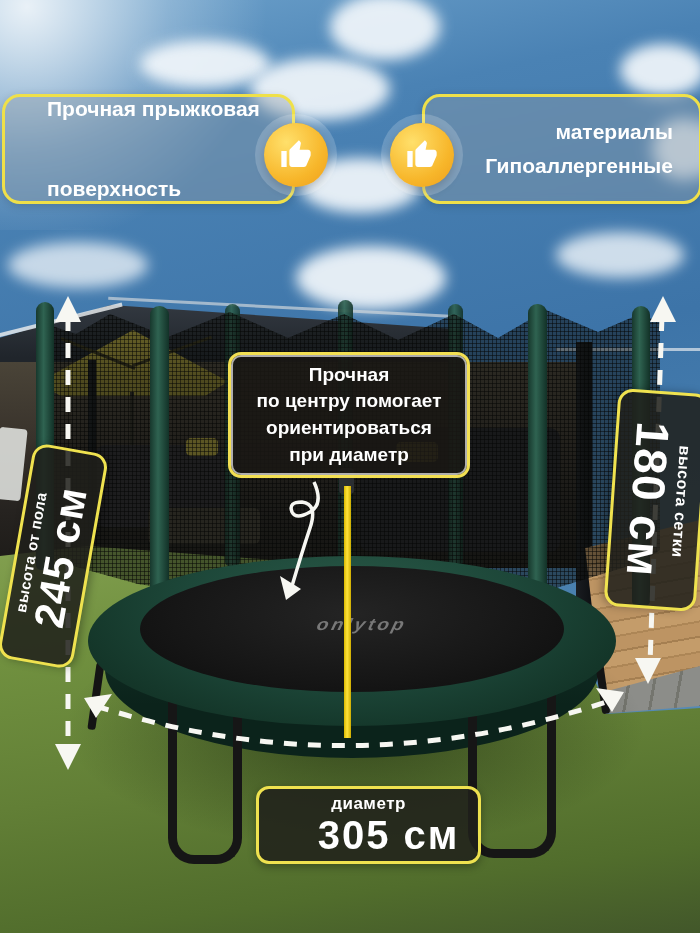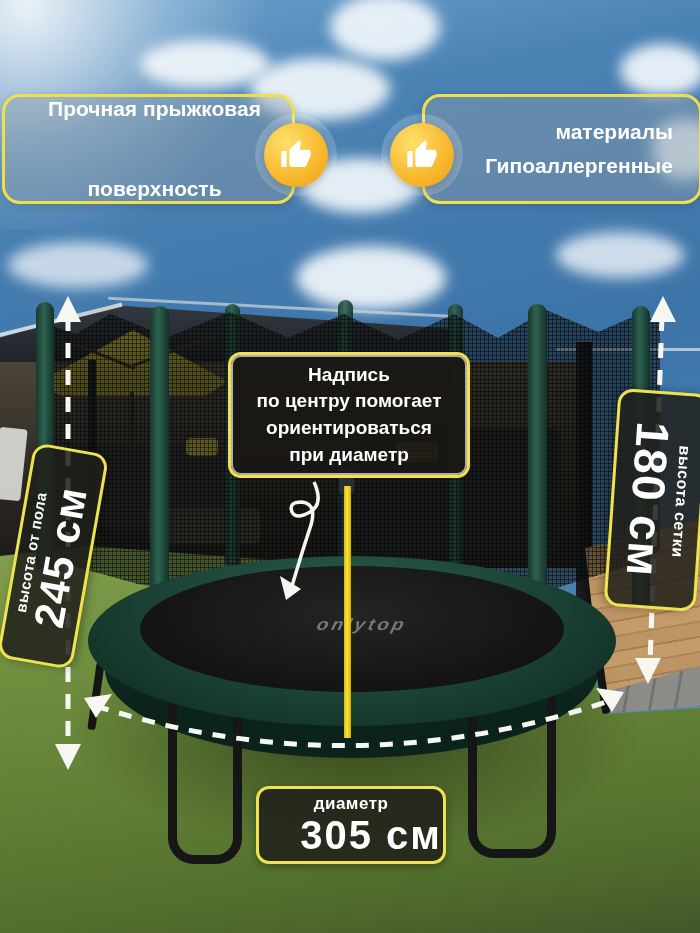--- a/index.html
+++ b/index.html
@@ -67,21 +67,21 @@
   .leg-stub{background:#141414;border-radius:3px;}
   
   svg.overlay{left:0;top:0;width:700px;height:933px;pointer-events:none;}
   
   .feature{height:110px;border:3px solid #efe049;border-radius:18px;
     background:rgba(148,158,166,.38);
     -webkit-backdrop-filter:blur(5px);backdrop-filter:blur(5px);
     color:#fff;font-weight:700;font-size:21px;line-height:1.6;
     display:flex;flex-direction:column;justify-content:center;
     box-shadow:0 2px 10px rgba(0,0,0,.15);}
-  .feature.left{left:2px;top:94px;width:293px;padding-left:12px;text-align:center;gap:46px;}
+  .feature.left{left:2px;top:94px;width:293px;padding-left:42px;text-align:left;gap:46px;}
   .feature.right{left:422px;top:94px;width:280px;padding-right:26px;text-align:right;}
   .badge{width:64px;height:64px;border-radius:50%;
     background:radial-gradient(circle at 35% 30%,#ffe06b,#f7b62a 62%,#ee9e1c 100%);
     box-shadow:0 0 0 9px rgba(255,255,255,.18),0 4px 10px rgba(0,0,0,.25);
     display:flex;align-items:center;justify-content:center;}
   .badge svg{width:32px;height:32px;fill:#fff;}
   .badge.on-right{left:264px;top:123px;}
   .badge.on-left{left:390px;top:123px;}
   .note{left:228px;top:352px;width:242px;height:126px;border:3px solid #f2df52;border-radius:13px;
     background:rgba(26,24,20,.85);box-shadow:inset 0 0 0 2px rgba(255,255,255,.65);
@@ -89,21 +89,21 @@
     display:flex;flex-direction:column;justify-content:center;}
   .dim-label{border:3px solid #efe24f;border-radius:15px;background:rgba(32,32,27,.86);
     color:#fff;text-align:center;display:flex;flex-direction:column;justify-content:center;
     box-shadow:0 3px 8px rgba(0,0,0,.3);}
   .dim-small{font-size:15px;font-weight:600;letter-spacing:.5px;}
   .dim-big{font-size:42px;font-weight:800;letter-spacing:1px;line-height:1.05;}
   .dim-floor{left:-56px;top:518px;width:218px;height:76px;transform:rotate(-80deg);}
   .dim-net{left:548px;top:454px;width:218px;height:92px;transform:rotate(94deg);}
   .dim-net .dim-small{font-size:16px;}
   .dim-net .dim-big{font-size:46px;}
-  .dim-diam{left:256px;top:786px;width:190px;height:78px;border-radius:13px;}
+  .dim-diam{left:256px;top:786px;width:225px;height:78px;border-radius:13px;}
   .dim-diam .dim-small{font-size:17px;}
   .dim-diam .dim-big{font-size:40px;letter-spacing:2px;margin-left:40px;}
 </style>
 </head>
 <body>
 
 <div class="scene">
 
   <div class="abs sun-glow"></div>
   <div class="abs cloud" style="left:140px;top:40px;width:130px;height:48px;"></div>
@@ -188,21 +188,21 @@
     <div>материалы</div>
     <div>Гипоаллергенные</div>
   </div>
   <div class="abs badge on-left">
     <svg viewBox="0 0 24 24">
         <path d="M1 21h4V9H1v12zm22-11c0-1.1-.9-2-2-2h-6.31l.95-4.57.03-.32c0-.41-.17-.79-.44-1.06L14.17 1 7.59 7.59C7.22 7.95 7 8.45 7 9v10c0 1.1.9 2 2 2h9c.83 0 1.54-.5 1.84-1.22l3.02-7.05c.09-.23.14-.47.14-.73v-2z"></path>
       </svg>
   </div>
 
   <div class="abs note">
-    <div>Надпись</div>
+    <div>Прочная</div>
     <div>по центру помогает</div>
     <div>ориентироваться</div>
     <div>при диаметр</div>
   </div>
 
   <div class="abs dim-label dim-floor">
     <div class="dim-small">высота от пола</div>
     <div class="dim-big">245 см</div>
   </div>
   <div class="abs dim-label dim-net">

